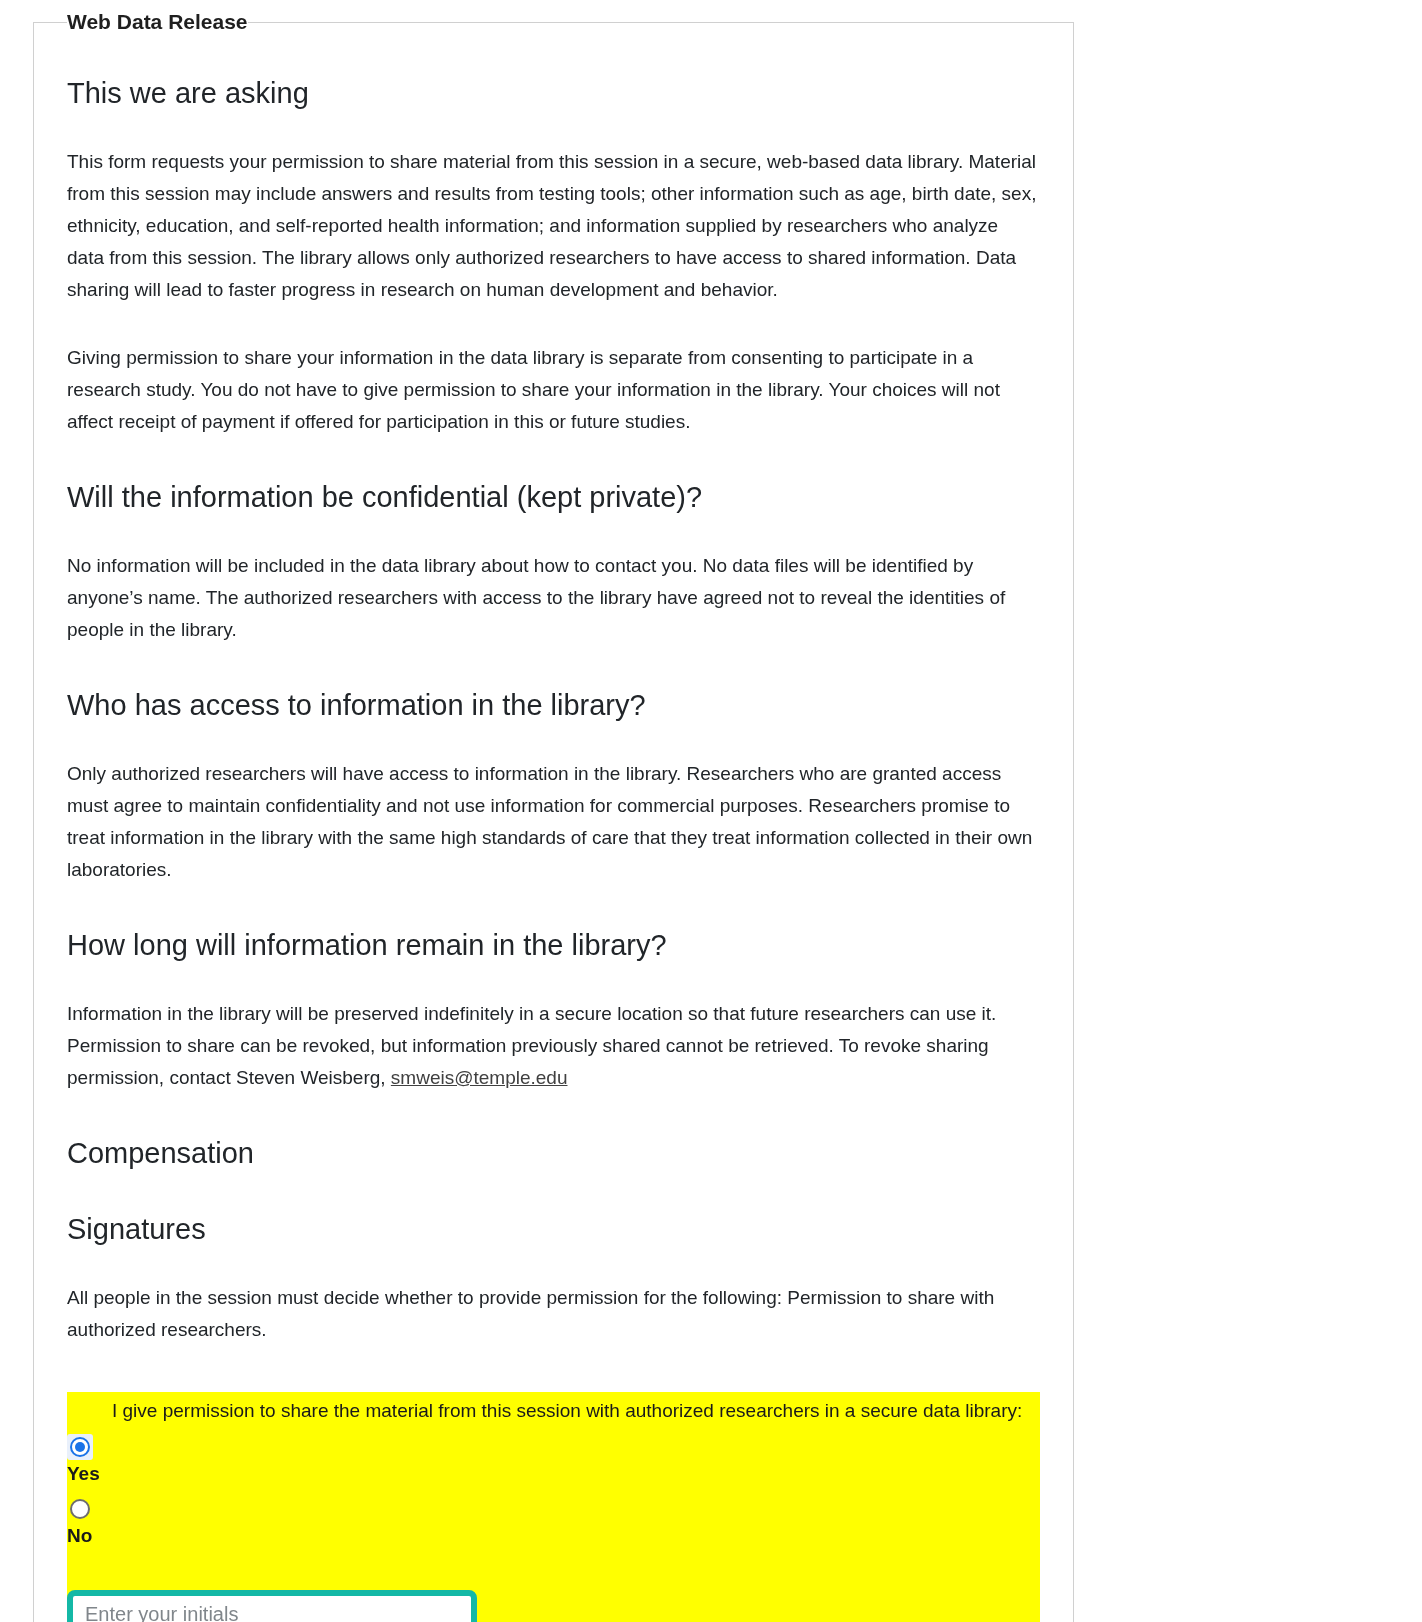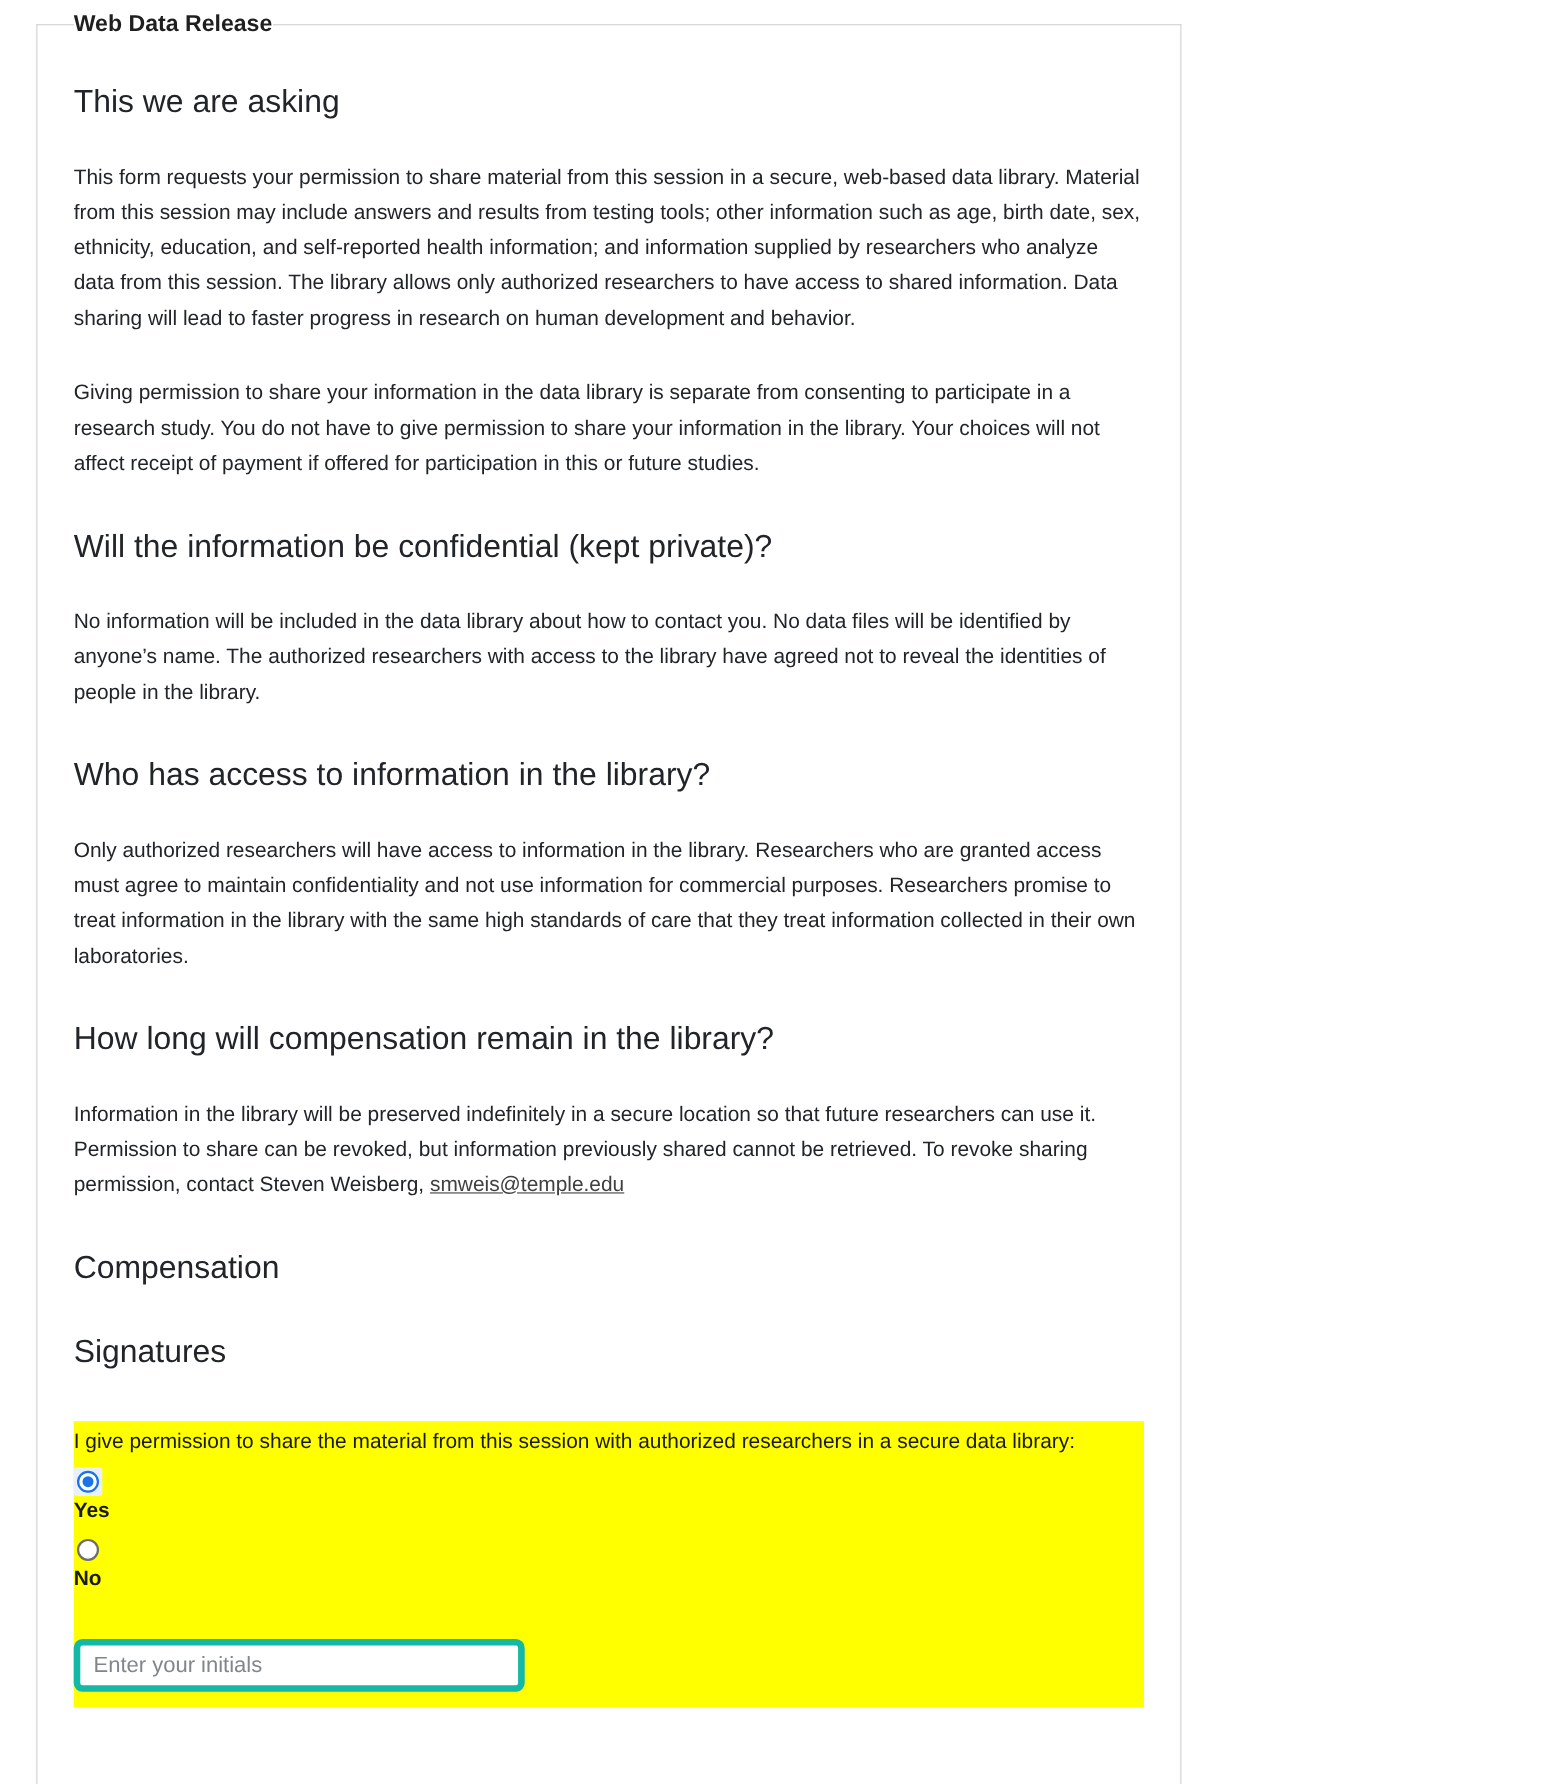--- a/index.html
+++ b/index.html
@@ -50,20 +50,21 @@
   }
   .highlight-block {
     margin-top: 46px;
     background: #ffff00;
     padding: 6px 0 14px 0;
   }
   .prompt-line {
     font-size: 19px;
     line-height: 26px;
     color: #1a1a1a;
+    padding-left: 45px;
   }
   .radio-halo {
     display: inline-flex;
     align-items: center;
     justify-content: center;
     width: 26px;
     height: 26px;
     margin-top: 10px;
     border-radius: 3px;
   }
@@ -124,26 +125,27 @@
     <h1 class="section-heading">This we are asking</h1>
     <p class="para">This form requests your permission to share material from this session in a secure, web-based data library. Material from this session may include answers and results from testing tools; other information such as age, birth date, sex, ethnicity, education, and self-reported health information; and information supplied by researchers who analyze data from this session. The library allows only authorized researchers to have access to shared information. Data sharing will lead to faster progress in research on human development and behavior.</p>
     <p class="para">Giving permission to share your information in the data library is separate from consenting to participate in a research study. You do not have to give permission to share your information in the library. Your choices will not affect receipt of payment if offered for participation in this or future studies.</p>
 
     <h1 class="section-heading">Will the information be confidential (kept private)?</h1>
     <p class="para">No information will be included in the data library about how to contact you. No data files will be identified by anyone’s name. The authorized researchers with access to the library have agreed not to reveal the identities of people in the library.</p>
 
     <h1 class="section-heading">Who has access to information in the library?</h1>
     <p class="para">Only authorized researchers will have access to information in the library. Researchers who are granted access must agree to maintain confidentiality and not use information for commercial purposes. Researchers promise to treat information in the library with the same high standards of care that they treat information collected in their own laboratories.</p>
 
-    <h1 class="section-heading">How long will compensation remain in the library?</h1>
+    <h1 class="section-heading">How long will information remain in the library?</h1>
     <p class="para"><span>Information in the library will be preserved indefinitely in a secure location so that future researchers can use it. Permission to share can be revoked, but information previously shared cannot be retrieved. To revoke sharing permission, contact Steven Weisberg, </span><a class="email-link" style="color: #404040;">smweis@temple.edu</a></p>
 
     <h1 class="section-heading">Compensation</h1>
 
     <h1 class="section-heading">Signatures</h1>
+    <p class="para">All people in the session must decide whether to provide permission for the following: Permission to share with authorized researchers.</p>
 
     <div class="highlight-block" style="background: rgb(255, 255, 0);">
       <div class="prompt-line">I give permission to share the material from this session with authorized researchers in a secure data library:</div>
 
       <div class="option-row">
         <span class="radio-halo selected">
           <span class="radio-circle checked">
               <span class="radio-dot"></span>
             </span>
         </span>

